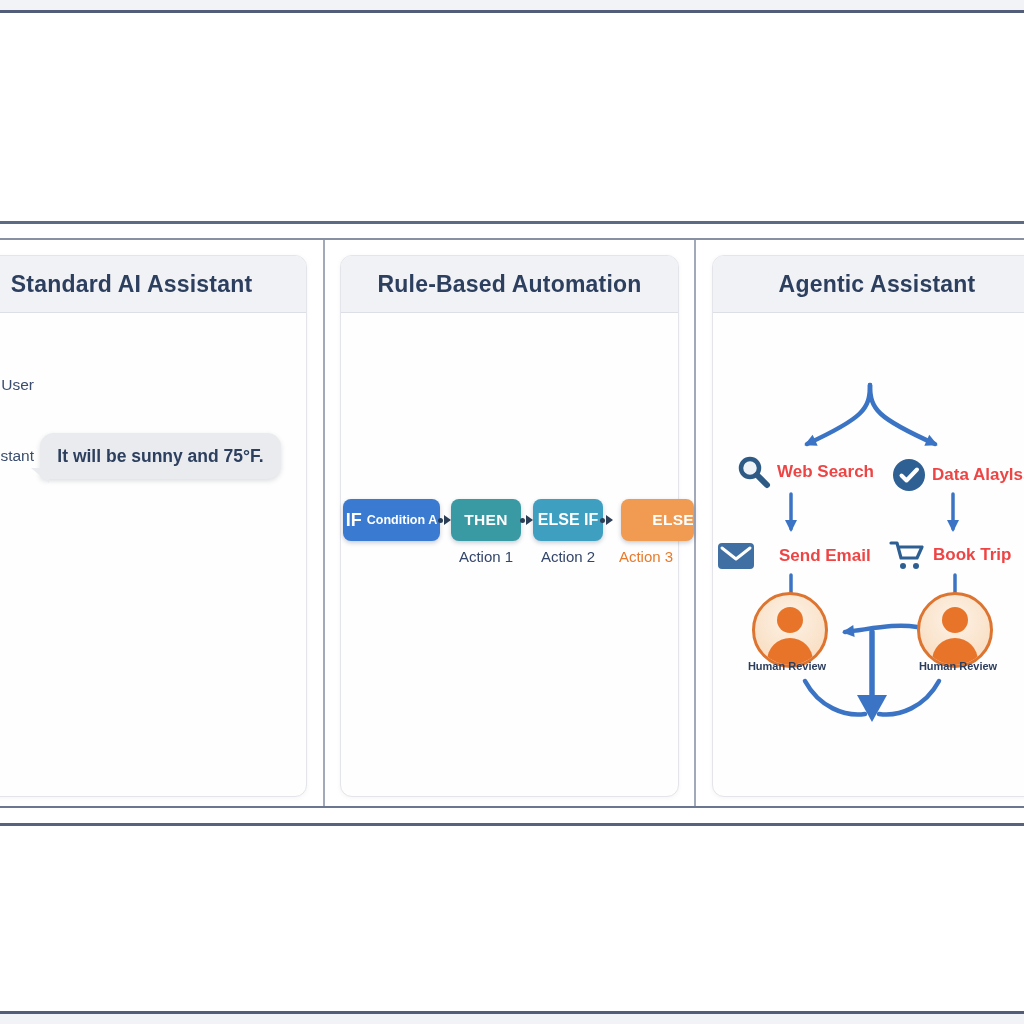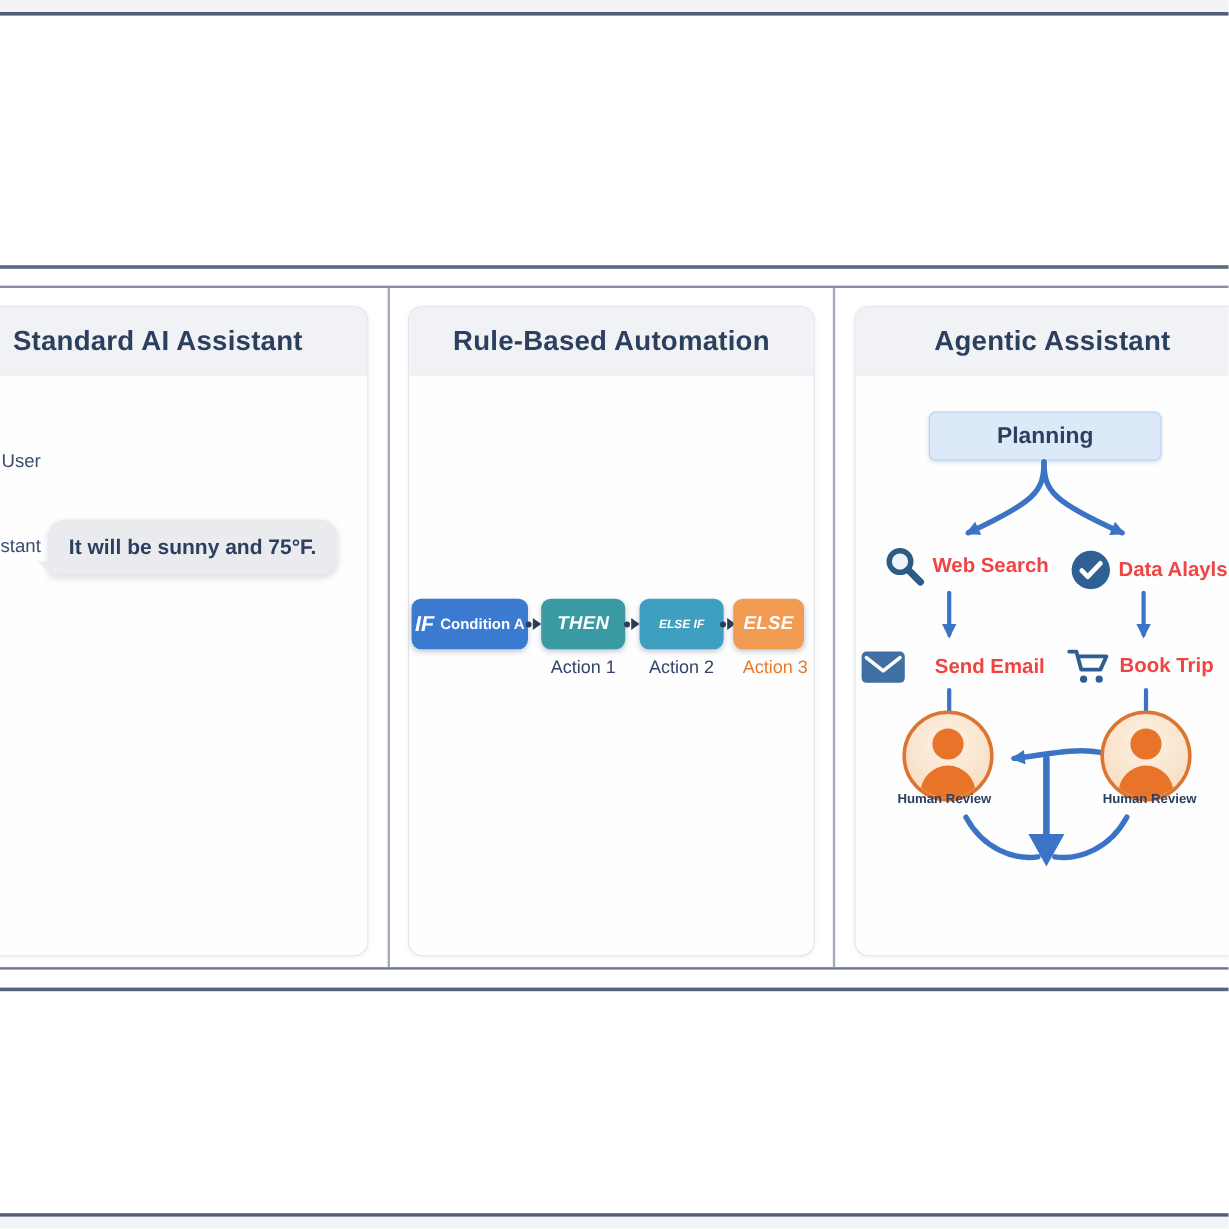--- a/index.html
+++ b/index.html
@@ -60,21 +60,21 @@
     width:0; height:0;
     border-right:18px solid var(--bubble-gray,#e9ebef);
     border-bottom:15px solid transparent;
   }
   
   .rblock {
     position:absolute; top:243px; height:42px; border-radius:8px;
     display:flex; align-items:center; justify-content:center; gap:5px;
     color:#ffffff; box-shadow:0 2px 4px rgba(40,60,90,0.25);
   }
-  .kw { font-weight:700;font-style:italic; }
+  .kw { font-weight:700; }
   .kw-big { font-size:18px; }
   .kw-med { font-size:15.5px; letter-spacing:0.3px; }
   .kw-detail { font-size:12.5px; font-weight:700; }
   .conn { position:absolute; top:258px; width:14px; height:12px; }
   .conn .dot {
     position:absolute; left:0; top:4px; width:5px; height:5px;
     border-radius:50%; background:#2c3e55;
   }
   .conn .tri {
     position:absolute; left:6px; top:1px; width:0; height:0;
@@ -174,42 +174,41 @@
 
     <div class="rblock" style="left:110px; width:70px; background:var(--block-then,#3a9aa4);">
       <span class="kw kw-med">THEN</span>
     </div>
     <span class="conn" style="left:179px;">
         <i class="dot"></i>
         <i class="tri"></i>
       </span>
 
     <div class="rblock" style="left:192px; width:70px; background:var(--block-elseif,#3f9fc0);">
-      <span class="kw" style="font-size:10px;">ELSE IF</span>
+      <span class="kw" style="font-size:16px;">ELSE IF</span>
     </div>
     <span class="conn" style="left:259px;">
         <i class="dot"></i>
         <i class="tri"></i>
       </span>
 
-    <div class="rblock" style="left:270px; width:59px; background:var(--block-else,#f09a52);">
+    <div class="rblock" style="left:280px; width:73px; background:var(--block-else,#f09a52);justify-content:flex-end;">
       <span class="kw kw-med">ELSE</span>
     </div>
 
     <div class="action-label" style="left:100px;">Action 1</div>
     <div class="action-label" style="left:182px;">Action 2</div>
     <div class="action-label action-orange" style="left:260px;">Action 3</div>
   </div>
 
   <div class="card" style="left:712px; top:255px; width:330px; height:542px;">
     <div class="card-header">
       <div class="card-title">Agentic Assistant</div>
     </div>
 
-    <div class="planning-box">Planning</div>
 
     <svg class="flow-svg" width="330" height="430" viewBox="0 0 330 430">
       <defs>
         <marker id="ah" markerUnits="userSpaceOnUse" markerWidth="16" markerHeight="16" refX="11" refY="8" orient="auto">
           <path d="M2,2 L14,8 L2,14 Z" fill="#3b74c4"></path>
         </marker>
       </defs>
       <g stroke="#3b74c4" fill="none" stroke-linecap="round">
         <path d="M157,4 C157,28 150,37 94,63" stroke-width="4.5" marker-end="url(#ah)"></path>
         <path d="M157,4 C157,28 164,37 222,63" stroke-width="4.5" marker-end="url(#ah)"></path>

